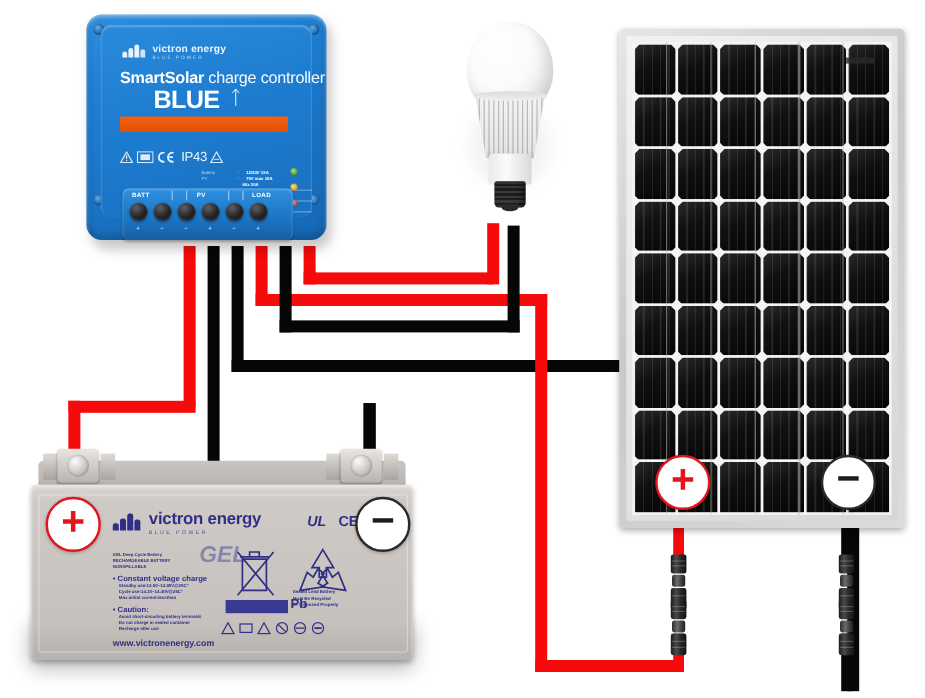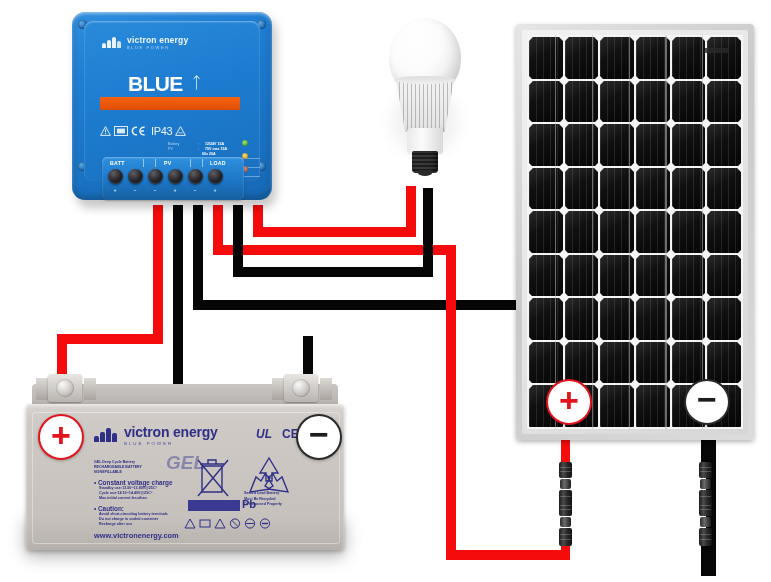--- a/index.html
+++ b/index.html
@@ -228,20 +228,23 @@
             <i></i>
             <i></i>
             <i></i>
           </div>
         <div>
           <div class="brandtxt">victron energy</div>
           <div class="brandsub">BLUE POWER</div>
         </div>
       </div>
 
+      <div class="cc-h1">
+        <b>SmartSolar</b><span> charge controller</span>
+      </div>
       <div class="cc-h2">BLUE</div>
       <div class="bt-ico">ᛏ</div>
       <div class="cc-band"></div>
 
       <div class="cert-row">
         <svg width="11" height="10" viewBox="0 0 11 10">
             <path d="M5.5 0.6 L10.4 9.4 L0.6 9.4 Z" fill="none" stroke="#dceaf8" stroke-width="1"></path>
             <rect x="5" y="3.4" width="1" height="3" fill="#dceaf8"></rect>
             <rect x="5" y="7.2" width="1" height="1" fill="#dceaf8"></rect>
           </svg>

